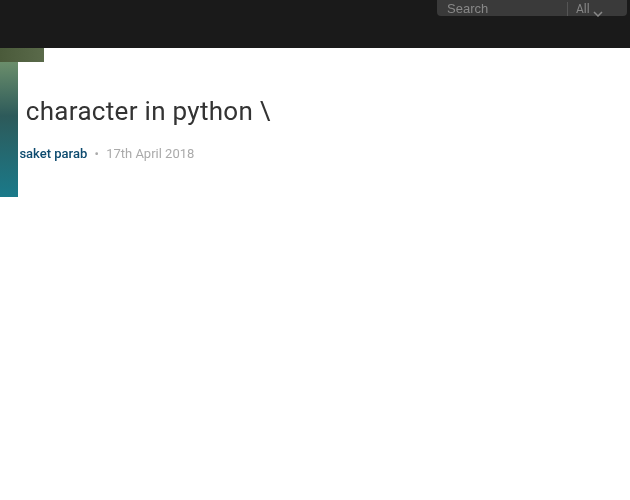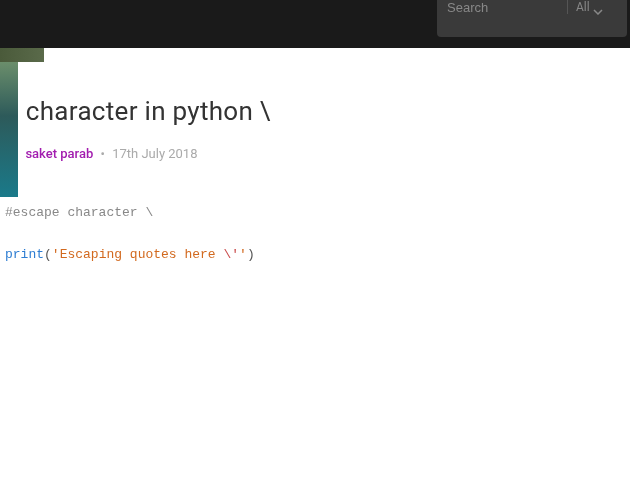--- a/index.html
+++ b/index.html
@@ -17,23 +17,23 @@
     .top-bar {
       background: #1a1a1a;
       height: 48px;
       display: flex;
       justify-content: flex-end;
       align-items: flex-start;
       padding: 0;
     }
     .search-container {
       background: #3a3a3a;
-      height: 37px;
+      height: 16px;
       display: flex;
-      align-items: flex-start;
+      align-items: flex-end;
       border-radius: 0 0 4px 4px;
       width: 190px;
       margin-right: 3px;
     }
     .search-input {
       background: transparent;
       border: none;
       color: #999;
       font-size: 13px;
       padding: 0 10px;
@@ -93,23 +93,22 @@
     .byline {
       margin-top: 20px;
       font-size: 13px;
       color: #555;
       padding-left: 5px;
     }
     .byline .by {
       color: #777;
     }
     .byline .author {
-      color: #a21caf;
+      color: #0c4a6e;
       font-weight: 500;
-      padding-left: 6px;
     }
     .byline .dot {
       color: #aaa;
       margin: 0 4px;
     }
     .byline .date {
       color: #aaa;
     }
     .code-block {
       font-family: "Courier New", Consolas, monospace;
@@ -156,19 +155,16 @@
 <div class="avatar-strip"></div>
 <div class="avatar"></div>
 
 <div class="content">
   <h1 class="title">e character in python \</h1>
 
   <div class="byline">
     <span class="by">y</span>
     <span class="author">saket parab</span>
     <span class="dot">•</span>
-    <span class="date">17th July 2018</span>
+    <span class="date">17th April 2018</span>
   </div>
 
-  <div class="code-block"><span class="code-comment">#escape character \</span>
-
-<span class="code-keyword">print</span><span class="code-paren">(</span><span class="code-string">'Escaping quotes here </span><span class="code-escape">\'</span><span class="code-string">'</span><span class="code-paren">)</span></div>
 </div>
 
 </body></html>

